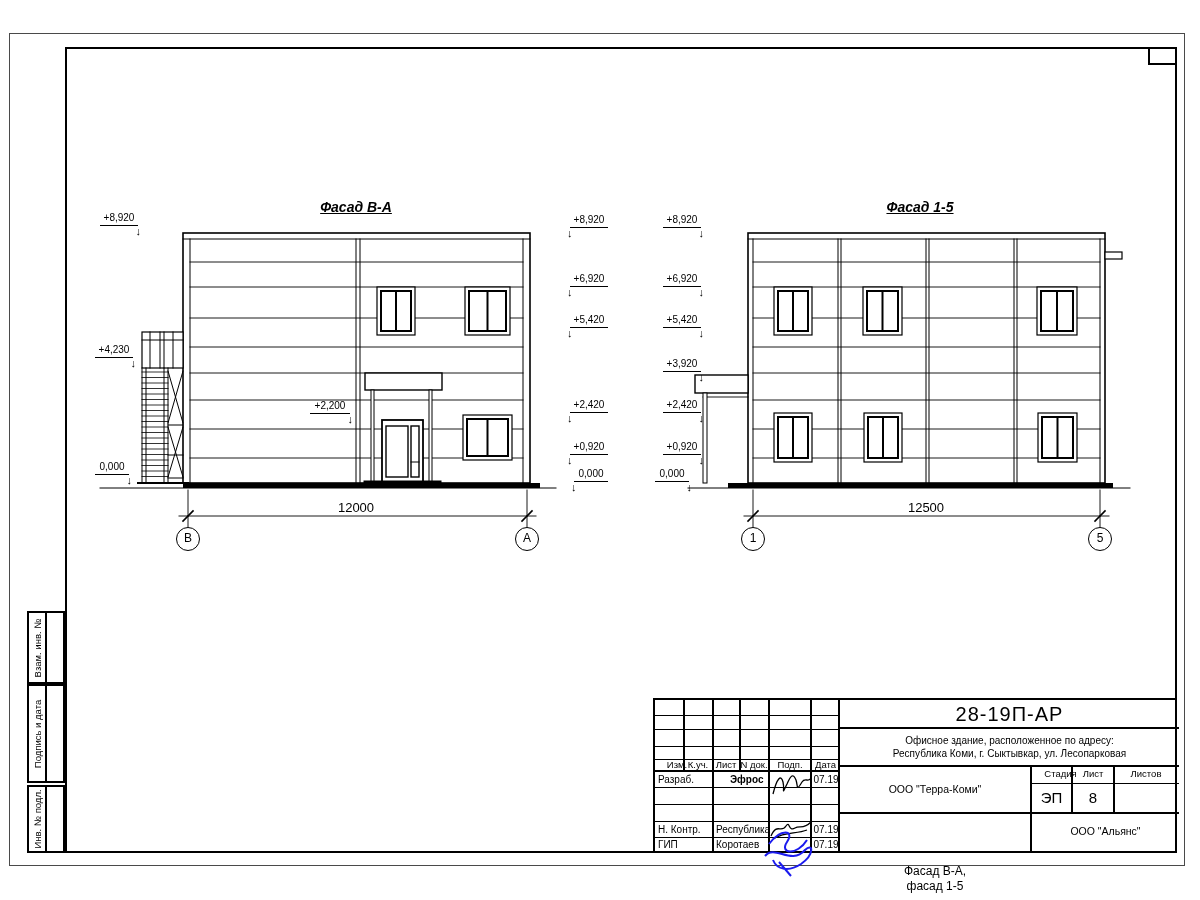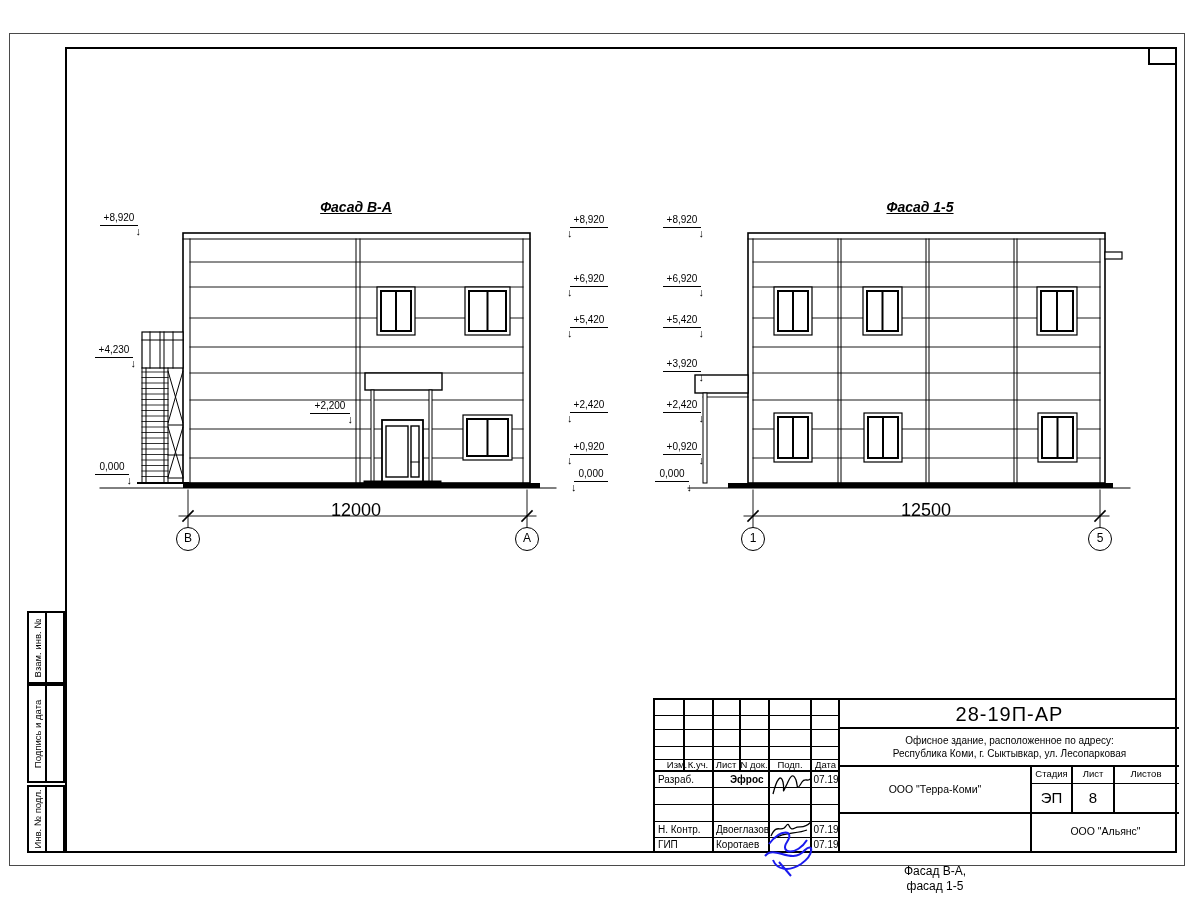--- a/index.html
+++ b/index.html
@@ -13,21 +13,21 @@
   
   svg.plan{left:0;top:0;}
   
   .lvl{position:absolute;height:13px;border-bottom:1px solid #000;font-size:10px;line-height:12px;text-align:center;}
   .lvl b{font-weight:normal;}
   .lvl .arr{position:absolute;bottom:-11px;font-size:11px;line-height:10px;font-style:normal;}
   .lvl.r .arr{right:-3px;}
   .lvl.l .arr{left:-3px;}
   
   .ftitle{position:absolute;width:150px;text-align:center;font-size:14px;font-style:italic;font-weight:600;text-decoration:underline;}
-  .dimtxt{position:absolute;width:100px;text-align:center;font-size:18px;}
+  .dimtxt{position:absolute;width:100px;text-align:center;font-size:13px;}
   .axis{position:absolute;width:24px;height:24px;border:1.3px solid #000;border-radius:50%;box-sizing:border-box;
         background:#fff;text-align:center;line-height:21px;font-size:12px;}
   
   .side-box{position:absolute;left:27px;width:38px;border:2px solid #000;box-sizing:border-box;display:flex;background:#fff;}
   .side-label{width:16px;border-right:2px solid #000;position:relative;}
   .side-label span{position:absolute;left:50%;top:50%;transform:translate(-50%,-50%) rotate(-90deg);
                    white-space:nowrap;font-size:9.5px;}
   .side-empty{flex:1;}
   
   .stamp{position:absolute;left:653px;top:698px;width:524px;height:155px;border:2px solid #000;box-sizing:border-box;background:#fff;}
@@ -296,21 +296,21 @@
     <span class="cell small-h c" style="left:58px;top:59px;width:26px;">Лист</span>
     <span class="cell small-h c" style="left:84px;top:59px;width:30px;">N док.</span>
     <span class="cell small-h c" style="left:114px;top:59px;width:42px;border-radius:6px;">Подп.</span>
     <span class="cell small-h c" style="left:156px;top:59px;width:29px;">Дата</span>
 
     <span class="cell rowtxt" style="left:3px;top:72px;width:54px;">Разраб.</span>
     <span class="cell rowtxt" style="left:75px;top:72px;width:52px;font-weight:bold;">Эфрос</span>
     <span class="cell datetxt" style="left:157px;top:72px;width:28px;">07.19</span>
 
     <span class="cell rowtxt" style="left:3px;top:122px;width:54px;">Н. Контр.</span>
-    <span class="cell rowtxt" style="left:61px;top:122px;width:52px;">Двоеглазов</span>
+    <span class="cell rowtxt" style="left:61px;top:122px;width:52px;">Республика</span>
     <span class="cell datetxt" style="left:157px;top:122px;width:28px;">07.19</span>
 
     <span class="cell rowtxt" style="left:3px;top:137px;width:54px;">ГИП</span>
     <span class="cell rowtxt" style="left:61px;top:137px;width:52px;">Коротаев</span>
     <span class="cell datetxt" style="left:157px;top:137px;width:28px;">07.19</span>
 
     <svg class="sig" style="left:114px;top:70px;" width="44" height="30" viewBox="0 0 44 30">
       <path d="M4,24 C8,8 12,4 14,12 C16,20 12,26 18,14 C22,5 24,3 27,10 C29,16 27,22 33,12 C36,7 40,13 42,8" stroke="#000" stroke-width="1.3" fill="none"></path>
     </svg>
     <svg class="sig" style="left:112px;top:116px;" width="48" height="26" viewBox="0 0 48 26">
@@ -320,21 +320,21 @@
       <path d="M8,18 C20,2 34,4 26,16 C18,28 36,30 46,14 M4,30 C14,18 30,40 44,24 C52,16 54,28 40,38 C28,46 16,44 12,34 M18,36 L30,50" stroke="#1b1bee" stroke-width="2" fill="none"></path>
     </svg>
 
     <span class="cell doc-code c" style="left:185px;top:0;width:339px;height:28px;">28-19П-АР</span>
     <div class="cell desc c" style="left:185px;top:29px;width:339px;height:36px;">
       <div>Офисное здание, расположенное по адресу:</div>
       <div>Республика Коми, г. Сыктывкар, ул. Лесопарковая</div>
     </div>
     <span class="cell org c" style="left:185px;top:67px;width:190px;line-height:45px;">ООО "Терра-Коми"</span>
 
-    <span class="cell small-h c" style="left:377px;top:68px;width:39px;">Стадия</span>
+    <span class="cell small-h c" style="left:377px;top:68px;width:57px;">Стадия</span>
     <span class="cell small-h c" style="left:418px;top:68px;width:40px;">Лист</span>
     <span class="cell small-h c" style="left:460px;top:68px;width:62px;">Листов</span>
     <span class="cell stage-val c" style="left:377px;top:84px;width:39px;">ЭП</span>
     <span class="cell stage-val c" style="left:418px;top:84px;width:40px;">8</span>
     <span class="cell stage-val c" style="left:460px;top:84px;width:62px;"></span>
 
     <div class="cell sheet-title c" style="left:185px;top:112px;width:190px;height:39px;">
       <div>Фасад В-А,</div>
       <div>фасад 1-5</div>
     </div>

